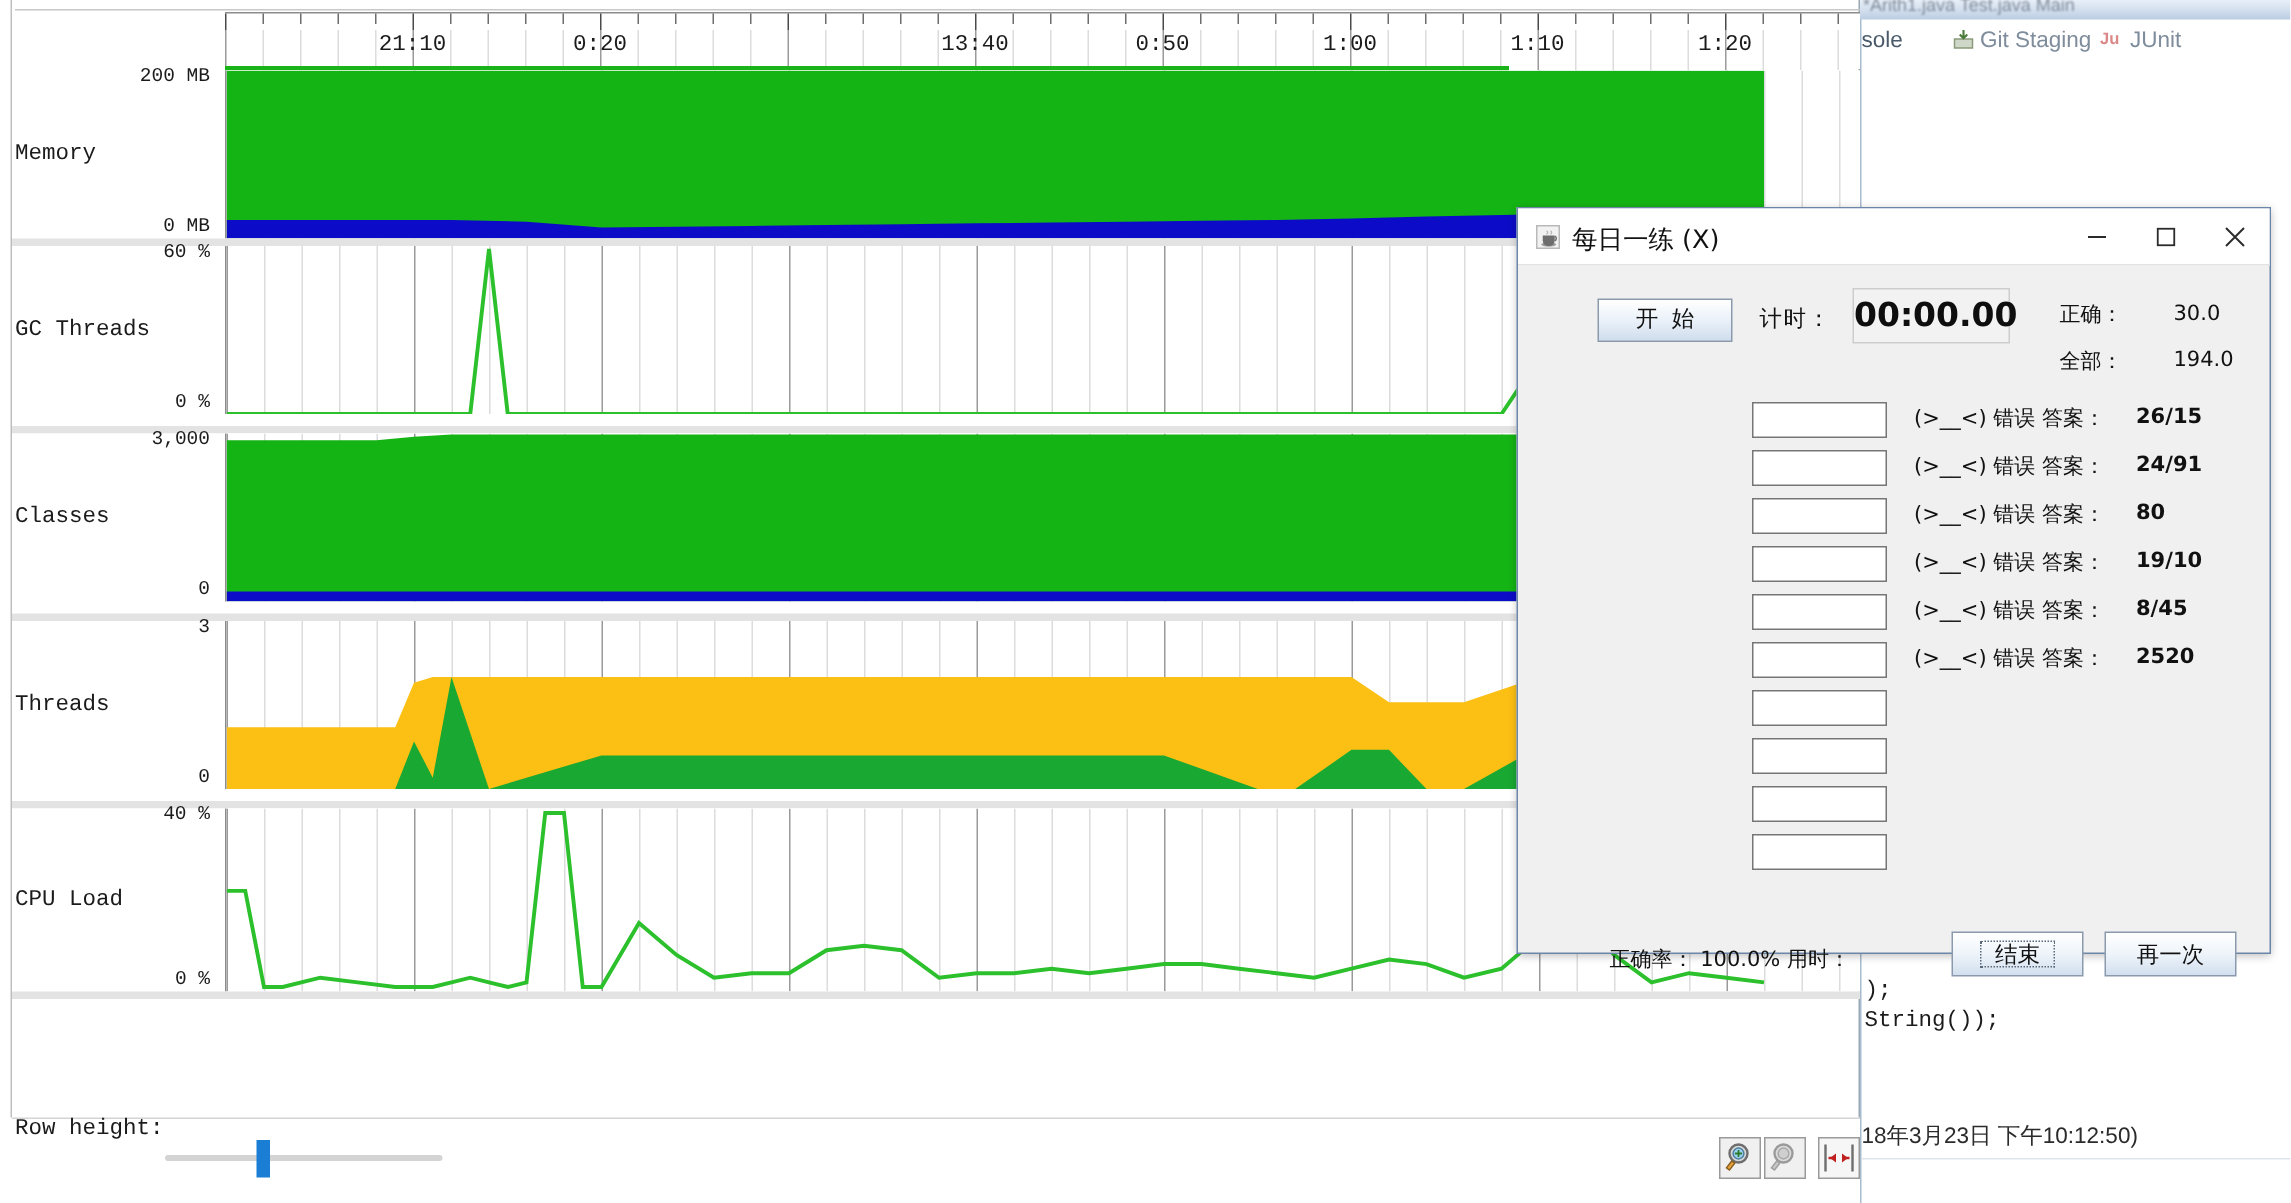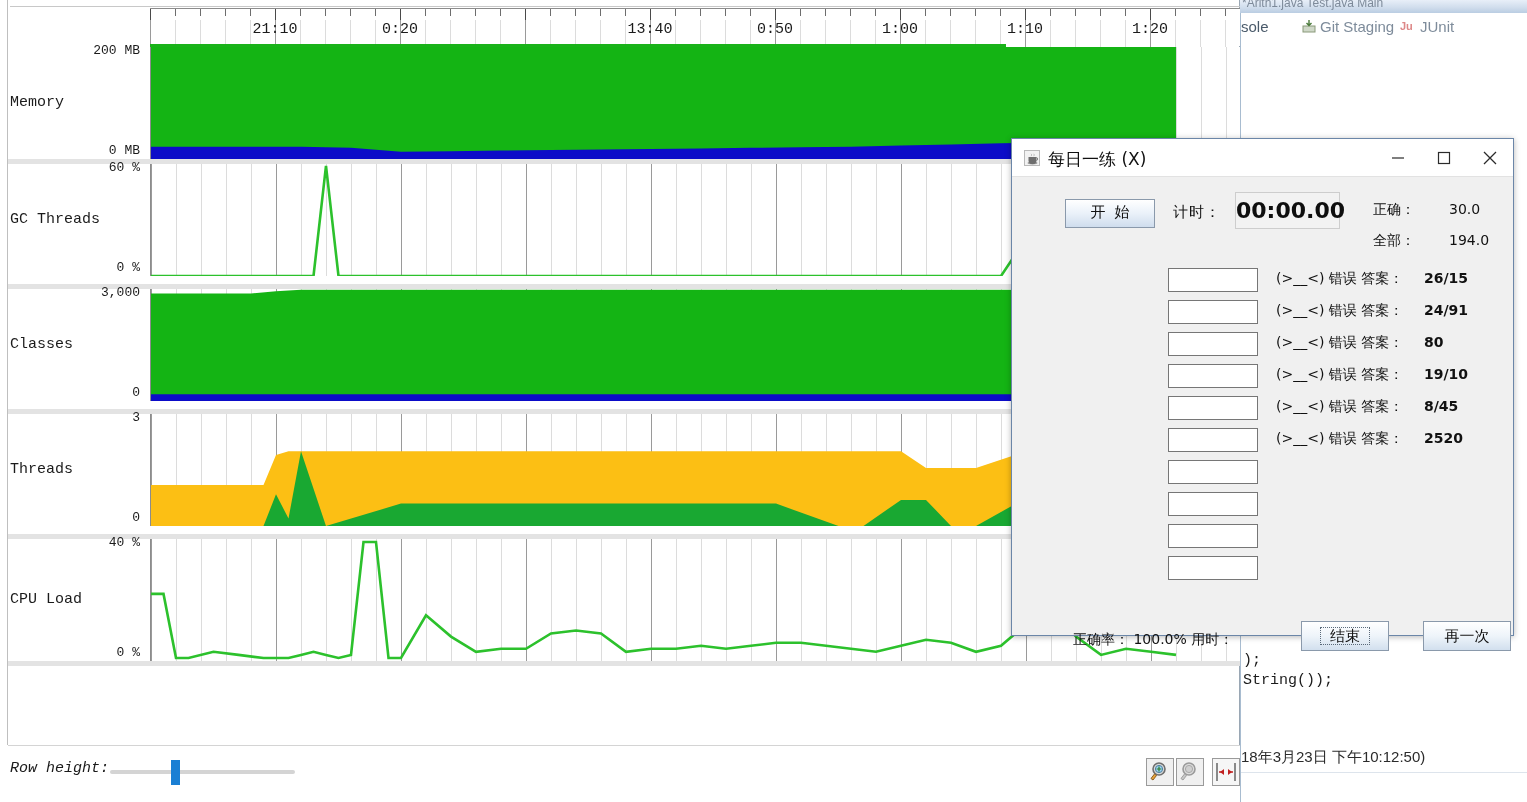--- a/index.html
+++ b/index.html
@@ -89,22 +89,22 @@
     background:#fff; border-left:1px solid #8c8c8c;
   }
   .plot .gl { position:absolute; top:0; bottom:0; width:1px; background:#dcdcdc; }
   .plot .gl.maj { background:#9a9a9a; }
   .plot svg { position:absolute; left:0; top:0; }
 
   
   .prof-foot { position:absolute; left:8px; top:745px; width:1232px; height:57px; background:#fff;
     border-top:1px solid #d4d4d4; }
   .rowheight-label {
-    position:absolute; left:10px; top:760px; font-family:"Liberation Mono", monospace;
-    font-size:15px; color:#1b1b1b;font-style:italic;
+    position:absolute; left:10px; top:744px; font-family:"Liberation Mono", monospace;
+    font-size:15px; color:#1b1b1b;
   }
   .slider-track { position:absolute; left:110px; top:770px; width:185px; height:4px;
     background:#d4d4d4; border-radius:2px; }
   .slider-thumb { position:absolute; left:171px; top:760px; width:9px; height:25px;
     background:#1a7fd4; }
   .icon-btn {
     position:absolute; top:758px; width:28px; height:28px;
     background:#f0f0f0; border:1px solid #9a9a9a;
   }
   .icon-btn.b1 { left:1146px; }
@@ -172,21 +172,21 @@
     position:absolute; left:60px; top:454px; font-family:"DejaVu Sans", sans-serif;
     font-size:14px; color:#111; white-space:nowrap;
   }
   .dlg-btn {
     position:absolute; top:444px; width:88px; height:30px;
     background: linear-gradient(to bottom,#ffffff 0%, #eef4fa 50%, #d2dfee 100%);
     border:1px solid #8a99ab; font-family:"DejaVu Sans", sans-serif;
     font-size:15px; color:#111; line-height:28px; text-align:center; cursor:pointer;
   }
   .dlg-btn.finish { left:288px; }
-  .dlg-btn.again  { left:410px; }
+  .dlg-btn.again  { left:390px; }
   .dlg-btn.finish .focusring {
     position:absolute; left:18px; top:5px; right:18px; bottom:5px;
     border:1px dotted #5a6a7a;
   }
 </style>
 </head>
 <body>
 
 <div id="root">
 

